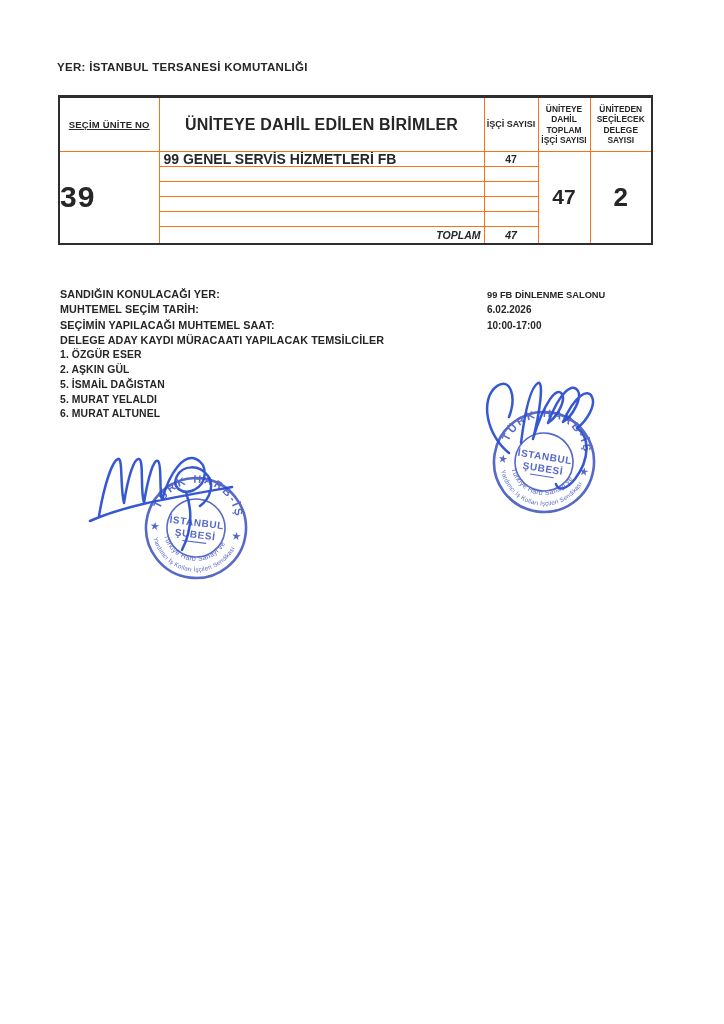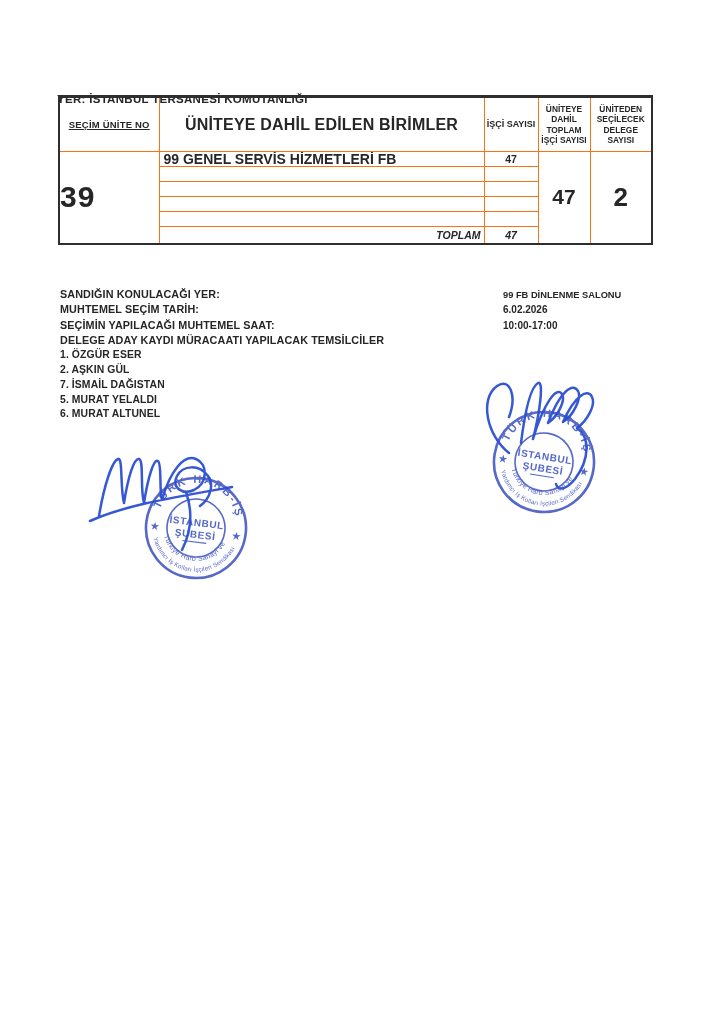--- a/index.html
+++ b/index.html
@@ -1,39 +1,39 @@
 <!DOCTYPE html>
 <html style="--ink: #262626; --paper: #ffffff; --stamp: #4a5dc4; --signature: #2b4fd0;"><head>
 <meta charset="utf-8">
 <style>
   html,body{margin:0;padding:0;background:#888;}
   .page{position:relative;width:724px;height:1024px;margin:0 auto;background:var(--paper,#ffffff);
         font-family:"Liberation Sans",sans-serif;color:var(--ink,#262626);overflow:hidden;}
-  .title{position:absolute;left:57px;top:61px;font-size:11.5px;font-weight:bold;letter-spacing:.3px;margin-top:32px;}
+  .title{position:absolute;left:57px;top:61px;font-size:11.5px;font-weight:bold;letter-spacing:.3px;}
 
   table.main{position:absolute;left:58px;top:95px;width:593px;border-collapse:collapse;table-layout:fixed;
              border:2px solid #2e2e2e;border-top-width:3px;}
   .main th,.main td{border:1px solid #f97316;padding:0;font-weight:bold;overflow:hidden;vertical-align:middle;}
   .main thead tr{height:55px;}
   th.h1{font-size:9.5px;letter-spacing:.2px;text-decoration:underline;}
   th.h2{font-size:16px;letter-spacing:.2px;}
   th.h3{font-size:9px;line-height:1.25;}
   th.h4{font-size:8.4px;line-height:1.22;}
   th.h5{font-size:8.4px;line-height:1.25;}
   .main tbody tr{height:15px;}
   .main tr.toplam-row{height:17px;font-style:italic;}
   td.unitno{font-size:30px;text-align:left;letter-spacing:1px;}
   td.birim{font-size:14px;text-align:left;padding-left:4px;line-height:1;}
   td.isci{font-size:10.5px;text-align:center;line-height:1;}
   td.total{font-size:21px;text-align:center;}
   td.delege{font-size:26px;text-align:center;}
   td.toplam-label{font-size:10.5px;text-align:right;padding-right:3px;line-height:1;}
 
   .info{position:absolute;left:60px;top:288px;width:630px;}
-  .info-row{display:flex;align-items:baseline;height:15.3px;gap:16px;}
+  .info-row{display:flex;align-items:baseline;height:15.3px;}
   .info-label{width:427px;flex:none;font-weight:bold;font-size:10.8px;letter-spacing:.1px;}
   .info-value{font-weight:bold;font-size:10px;}
   .info-row.r0 .info-value{font-size:9.3px;}
   .rep{height:14.8px;font-weight:bold;font-size:10.4px;letter-spacing:.1px;}
 
   .overlay{position:absolute;left:0;top:0;pointer-events:none;}
   .stamp{opacity:.93;}
   .stamp .ring-o{fill:none;stroke:var(--stamp,#4a5dc4);stroke-width:2.6;}
   .stamp .ring-i{fill:none;stroke:var(--stamp,#4a5dc4);stroke-width:1.6;}
   .stamp text{fill:var(--stamp,#4a5dc4);font-family:"Liberation Sans",sans-serif;}
@@ -113,21 +113,21 @@
     <div class="info-row">
       <span class="info-label">SEÇİMİN YAPILACAĞI MUHTEMEL SAAT:</span>
       <span class="info-value">10:00-17:00</span>
     </div>
     <div class="info-row">
       <span class="info-label">DELEGE ADAY KAYDI MÜRACAATI YAPILACAK TEMSİLCİLER</span>
       <span class="info-value"></span>
     </div>
     <div class="rep">1. ÖZGÜR ESER</div>
     <div class="rep">2. AŞKIN GÜL</div>
-    <div class="rep">7. İSMAİL DAĞISTAN</div>
+    <div class="rep">5. İSMAİL DAĞISTAN</div>
     <div class="rep">5. MURAT YELALDI</div>
     <div class="rep">6. MURAT ALTUNEL</div>
   </div>
 
   <svg class="overlay" width="724" height="1024" viewBox="0 0 724 1024">
 
     <g class="stamp" transform="translate(141,473) rotate(7,55,55)">
       <circle class="ring-o" cx="55" cy="55" r="50"></circle>
       <circle class="ring-i" cx="55" cy="55" r="29"></circle>
       <path id="pTopL" class="guide" d="M 16.1,51.6 A 39 39 0 1 1 93.9,51.6"></path>

